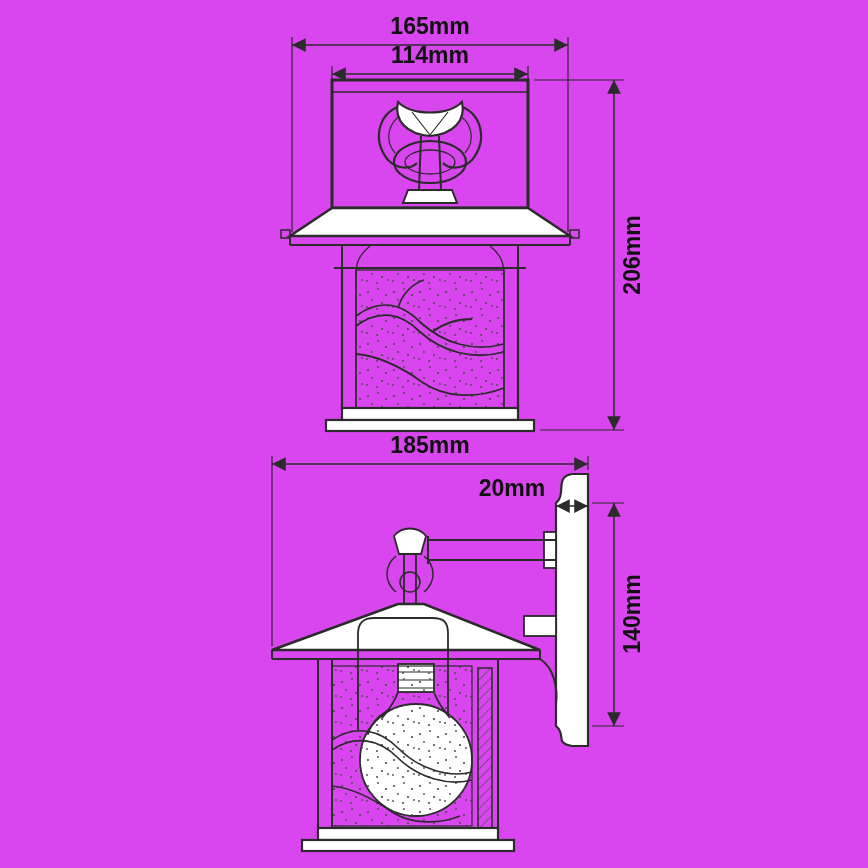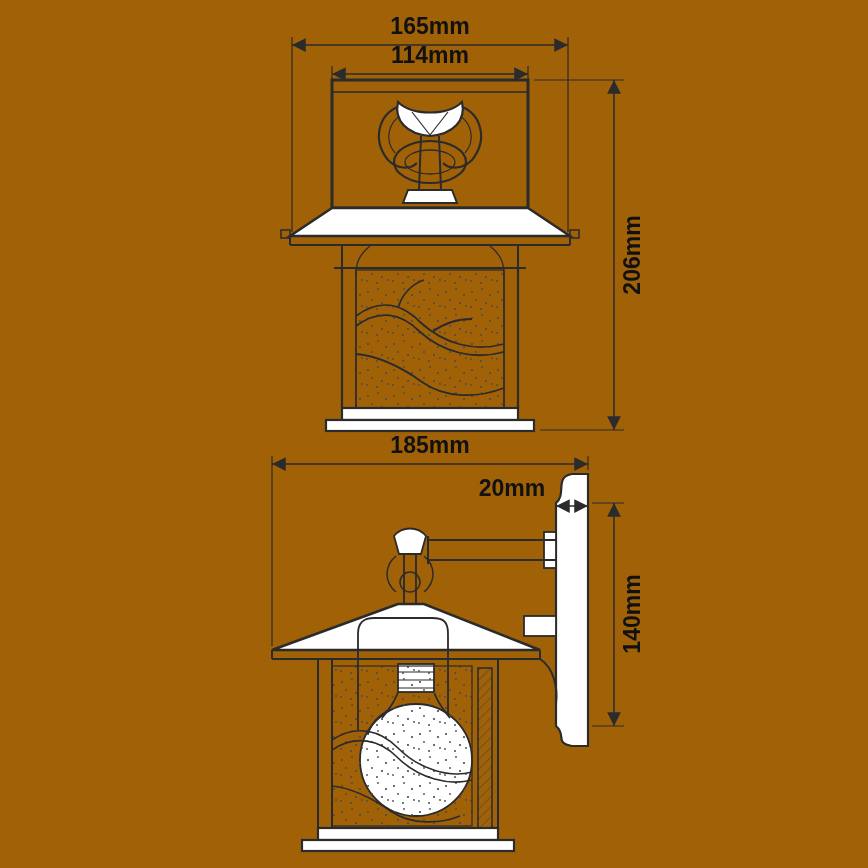--- a/index.html
+++ b/index.html
@@ -1,16 +1,16 @@
 <!DOCTYPE html>
 <html><head>
 <meta charset="utf-8">
 <style>
   html,body{margin:0;padding:0;background:#ffffff;}
-  .stage{width:868px;height:868px;position:relative;background:#a16207;}
+  .stage{width:868px;height:868px;position:relative;background:#d946ef;}
   svg{display:block;}
   text{font-family:"Liberation Sans", sans-serif;font-weight:bold;font-size:23px;}
 </style>
 </head>
 <body>
 
 <div class="stage">
 <svg width="868" height="868" viewBox="0 0 868 868">
   <defs>
     <marker id="arr" viewBox="0 0 12 12" refX="11" refY="6" markerWidth="11" markerHeight="11" orient="auto-start-reverse">

